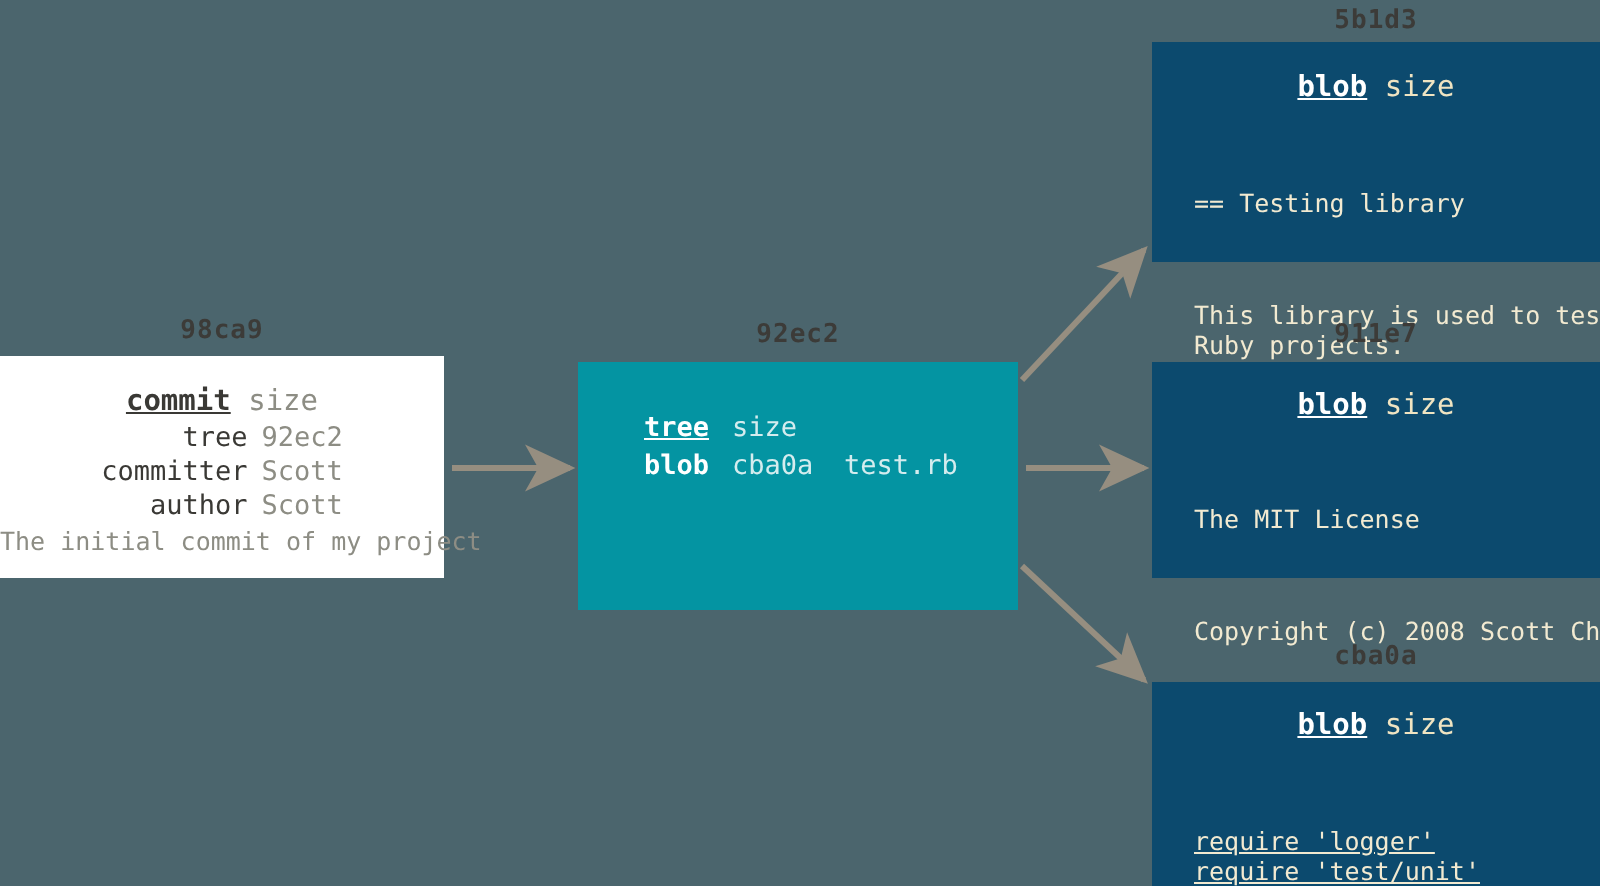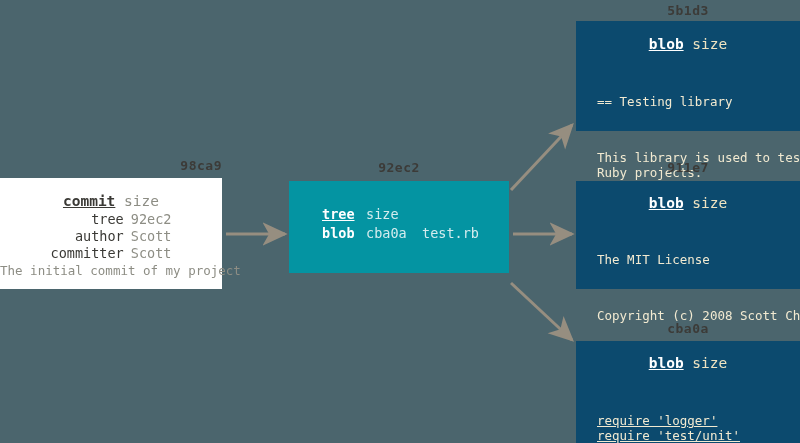--- a/index.html
+++ b/index.html
@@ -136,52 +136,52 @@
 
     <line x1="226" y1="234" x2="285" y2="234" stroke="#968e80" stroke-width="3" marker-end="url(#ah)"></line>
 
     <line x1="511" y1="190" x2="572" y2="125" stroke="#968e80" stroke-width="3" marker-end="url(#ah)"></line>
 
     <line x1="513" y1="234" x2="572" y2="234" stroke="#968e80" stroke-width="3" marker-end="url(#ah)"></line>
 
     <line x1="511" y1="283" x2="572" y2="340" stroke="#968e80" stroke-width="3" marker-end="url(#ah)"></line>
   </svg>
 
-  <div class="node-caption" style="left:0; top:158px; width:222px;text-align:right;">98ca9</div>
+  <div class="node-caption" style="left:0; top:158px; width:222px;">98ca9</div>
 
   <div class="node-box box-commit" style="left:0; top:178px; width:222px; height:111px;">
 
     <div class="box-header" style="margin-top:15px;">
       <span class="kind">commit</span>
       <span class="size">size</span>
     </div>
 
     <table class="kv-table" style="margin-top:2px;">
       <tbody>
           <tr>
         <td class="kv-key">tree</td>
         <td class="kv-val">92ec2</td>
       </tr>
       <tr>
-        <td class="kv-key">author</td>
+        <td class="kv-key">committer</td>
         <td class="kv-val">Scott</td>
       </tr>
       <tr>
-        <td class="kv-key">committer</td>
+        <td class="kv-key">author</td>
         <td class="kv-val">Scott</td>
       </tr>
     </tbody>
       </table>
 
     <div class="commit-message" style="top:85px;">The initial commit of my project</div>
   </div>
 
   <div class="node-caption" style="left:289px; top:160px; width:220px;">92ec2</div>
 
-  <div class="node-box box-tree" style="left:289px; top:181px; width:220px; height:92px;padding-left:24px;">
+  <div class="node-box box-tree" style="left:289px; top:181px; width:220px; height:124px;padding-left:24px;">
 
     <div class="tree-rows">
       <div class="row">
         <span class="t-kind und">tree</span><span class="t-name">size</span>
       </div>
       <div class="row">
         <span class="t-kind">blob</span><span class="t-hash">cba0a</span><span class="t-name">test.rb</span>
       </div>
     </div>
   </div>

